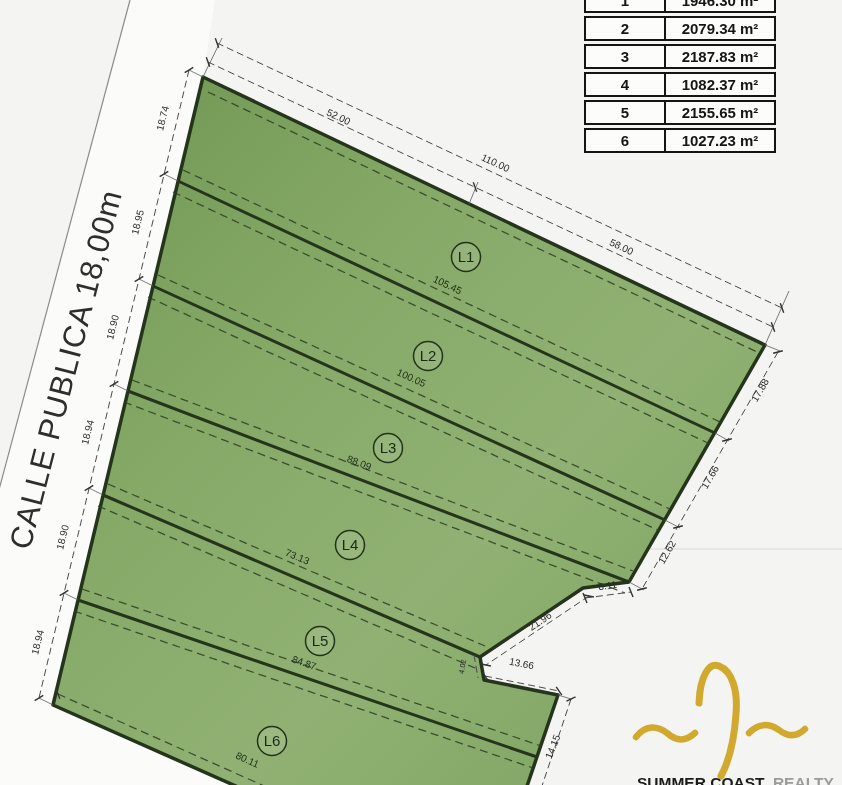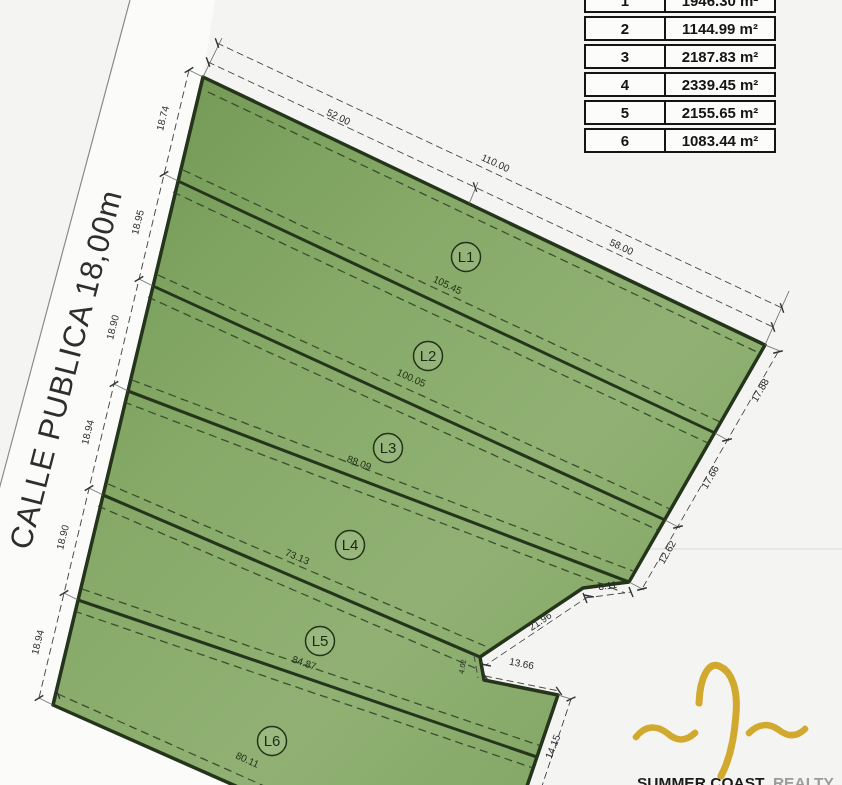--- a/index.html
+++ b/index.html
@@ -206,31 +206,31 @@
   </g>
 </svg>
 
 <div class="area-table">
   <div class="area-row">
     <div class="area-cell-lot">1</div>
     <div class="area-cell-val">1946.30 m²</div>
   </div>
   <div class="area-row">
     <div class="area-cell-lot">2</div>
-    <div class="area-cell-val">1144.99 m²</div>
+    <div class="area-cell-val">2079.34 m²</div>
   </div>
   <div class="area-row">
     <div class="area-cell-lot">3</div>
     <div class="area-cell-val">2187.83 m²</div>
   </div>
   <div class="area-row">
     <div class="area-cell-lot">4</div>
-    <div class="area-cell-val">2339.45 m²</div>
+    <div class="area-cell-val">1082.37 m²</div>
   </div>
   <div class="area-row">
     <div class="area-cell-lot">5</div>
     <div class="area-cell-val">2155.65 m²</div>
   </div>
   <div class="area-row">
     <div class="area-cell-lot">6</div>
-    <div class="area-cell-val">1083.44 m²</div>
+    <div class="area-cell-val">1027.23 m²</div>
   </div>
 </div>
 
 </body></html>

